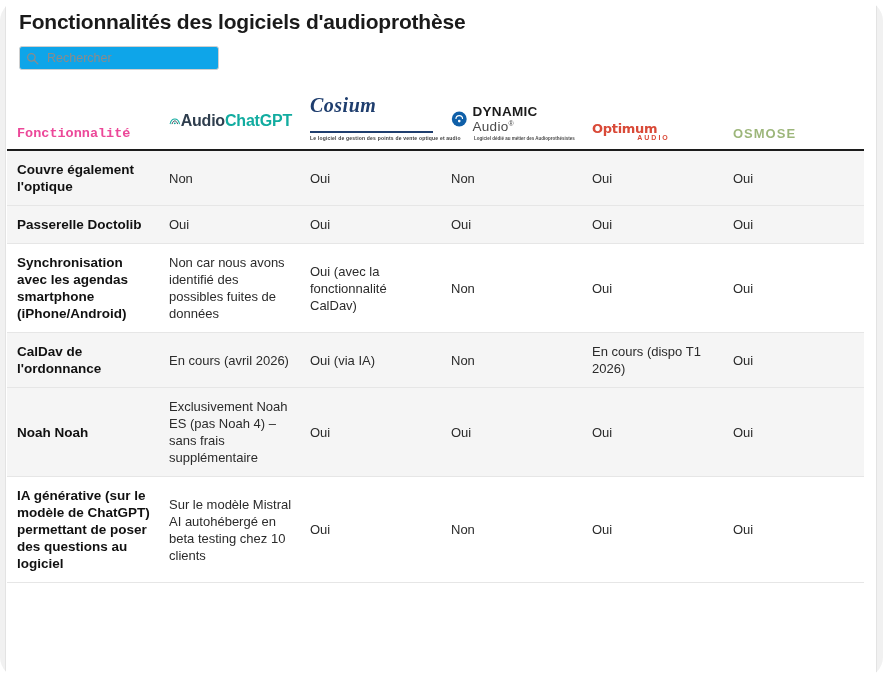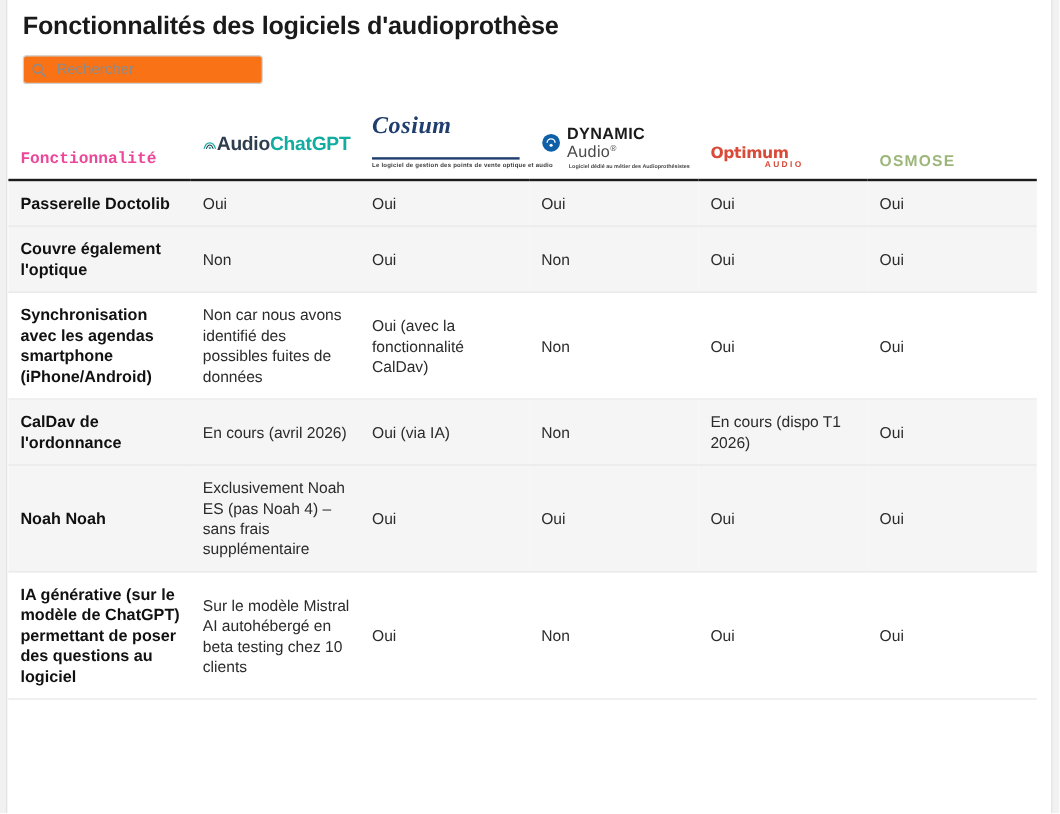--- a/index.html
+++ b/index.html
@@ -8,20 +8,21 @@
     padding: 0;
     background: #ffffff;
     font-family: "Liberation Sans", sans-serif;
   }
   #page {
     position: relative;
     width: 883px;
     height: 678px;
     overflow: hidden;
     background: #ffffff;
+    border-radius: 21px;
   }
   .left-strip {
     position: absolute;
     left: 0; top: 0;
     width: 6px; height: 678px;
     background: #f1f1f1;
     border-right: 1px solid #e3e3e3;
   }
   .right-strip {
     position: absolute;
@@ -45,21 +46,21 @@
     letter-spacing: -0.2px;
   }
   .search-wrap {
     margin: 12px 0 0 12px;
     width: 200px;
     height: 24px;
     border: 1px solid #cfcfcf;
     border-radius: 3px;
     display: flex;
     align-items: center;
-    background: #f97316;
+    background: #0ea5e9;
     padding: 0 6px;
   }
   .search-wrap svg { display:block; }
   .search-input {
     border: none;
     outline: none;
     font-family: "Liberation Sans", sans-serif;
     font-size: 12.5px;
     color: #333;
     width: 100%;
@@ -228,33 +229,33 @@
           <th>
             <div>
               <span class="osm">OSMOSE</span>
             </div>
           </th>
         </tr>
       </thead>
       <tbody>
 
         <tr class="shaded">
+          <td class="feature">Couvre également l'optique</td>
+          <td>Non</td>
+          <td>Oui</td>
+          <td>Non</td>
+          <td>Oui</td>
+          <td>Oui</td>
+        </tr>
+
+        <tr class="shaded">
           <td class="feature">Passerelle Doctolib</td>
           <td>Oui</td>
           <td>Oui</td>
           <td>Oui</td>
-          <td>Oui</td>
-          <td>Oui</td>
-        </tr>
-
-        <tr class="shaded">
-          <td class="feature">Couvre également l'optique</td>
-          <td>Non</td>
-          <td>Oui</td>
-          <td>Non</td>
           <td>Oui</td>
           <td>Oui</td>
         </tr>
 
         <tr class="plain">
           <td class="feature">Synchronisation avec les agendas smartphone (iPhone/Android)</td>
           <td>Non car nous avons identifié des possibles fuites de données</td>
           <td>Oui (avec la fonctionnalité CalDav)</td>
           <td>Non</td>
           <td>Oui</td>

